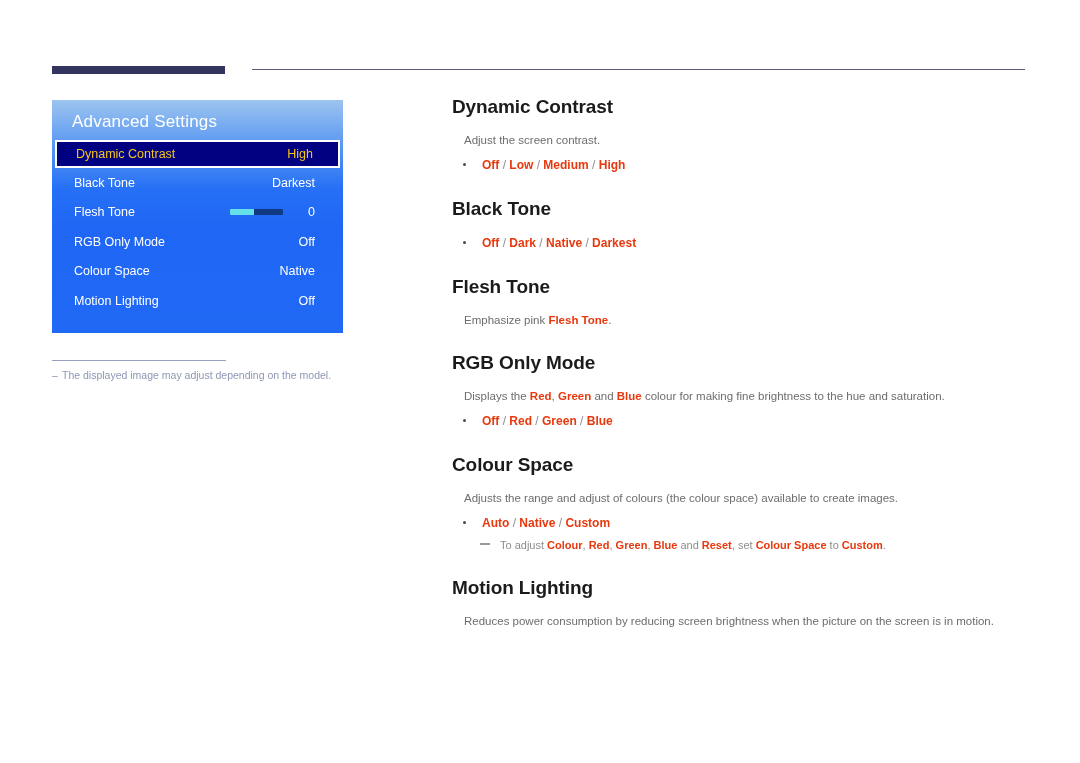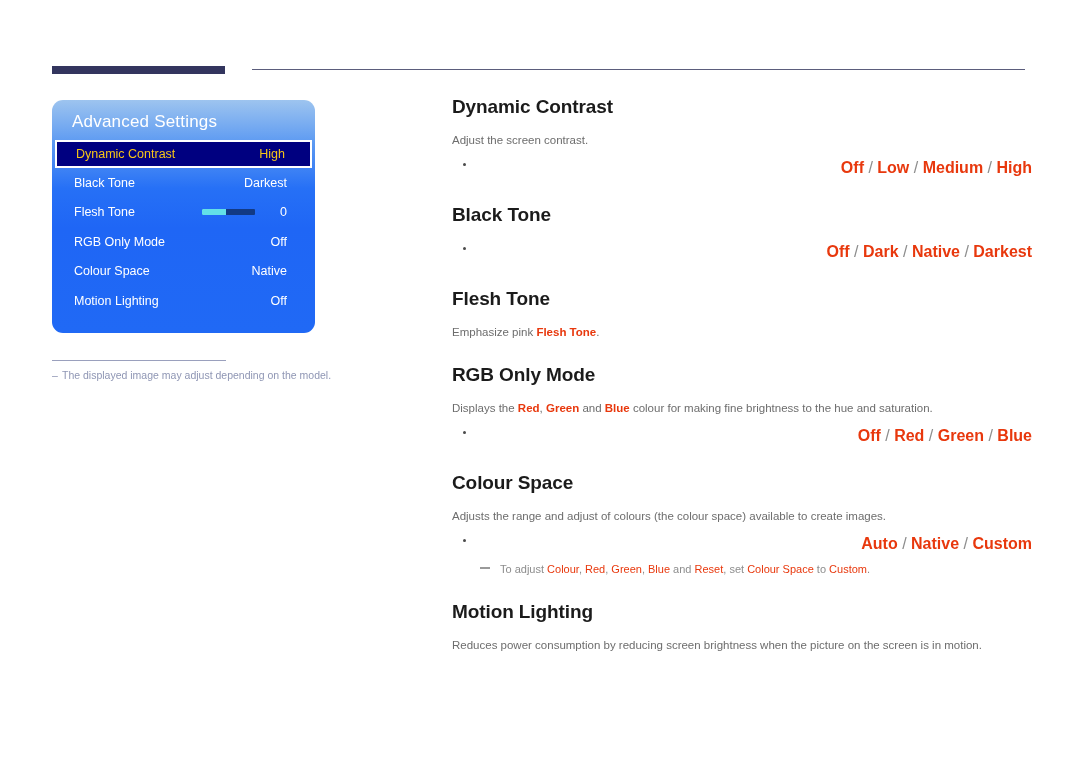--- a/index.html
+++ b/index.html
@@ -32,29 +32,29 @@
     width: 773px;
     height: 1px;
     background: #5b5d7c;
   }
 
   
   .osd-panel {
     position: absolute;
     left: 52px;
     top: 100px;
-    width: 263px;
+    width: 291px;
     height: 233px;
     background: linear-gradient(180deg,
                 #9dc4ef 0%,
                 #5e9bf2 18%,
                 #2670f6 38%,
                 #1f66f5 55%,
                 #2069f5 100%);
-    border-radius: 11px;
+    border-radius: 0;
     overflow: hidden;
   }
   .osd-title {
     position: absolute;
     left: 20px;
     top: 12px;
     font-size: 17px;
     color: #ffffff;
     letter-spacing: .2px;
   }
@@ -145,34 +145,33 @@
   .sec { margin-bottom: 24px; }
   .sec:last-child { margin-bottom: 0; }
   .sec h2 {
     margin: 0 0 14px 0;
     font-size: 19px;
     font-weight: bold;
     color: #1b1b1b;
     letter-spacing: -.1px;
   }
   .sec .desc {
-    margin: 0 0 7px 0;
+    margin: 0 0 7px 12px;
     font-size: 11.5px;
     color: #6d6d6d;
     line-height: 1.45;
   }
   .sec .desc .em { color: #e8380d; font-weight: bold; }
 
   .opt-line {
     position: relative;
     padding-left: 30px;
-    font-size: 16px;
+    font-size: 12px;
     line-height: 1.5;
     margin-bottom: 3px;
-    text-align: right;
   }
   .opt-line .bullet {
     position: absolute;
     left: 11px;
     top: 7px;
     width: 3px;
     height: 3px;
     background: #4a4a4a;
     border-radius: 50%;
   }
@@ -188,21 +187,21 @@
     margin-top: 5px;
   }
   .note-line .ndash {
     position: absolute;
     left: 28px;
     top: 6px;
     width: 10px;
     height: 2px;
     background: #9a9a9a;
   }
-  .note-line .em { color: #e8380d; font-weight: normal; }
+  .note-line .em { color: #e8380d; font-weight: bold; }
 </style>
 </head>
 <body>
 
 <div class="hdr-bar"></div>
 <div class="hdr-rule"></div>
 
 <div class="osd-panel">
   <div class="osd-title">Advanced Settings</div>
   <div class="osd-rows" id="osd-rows">

